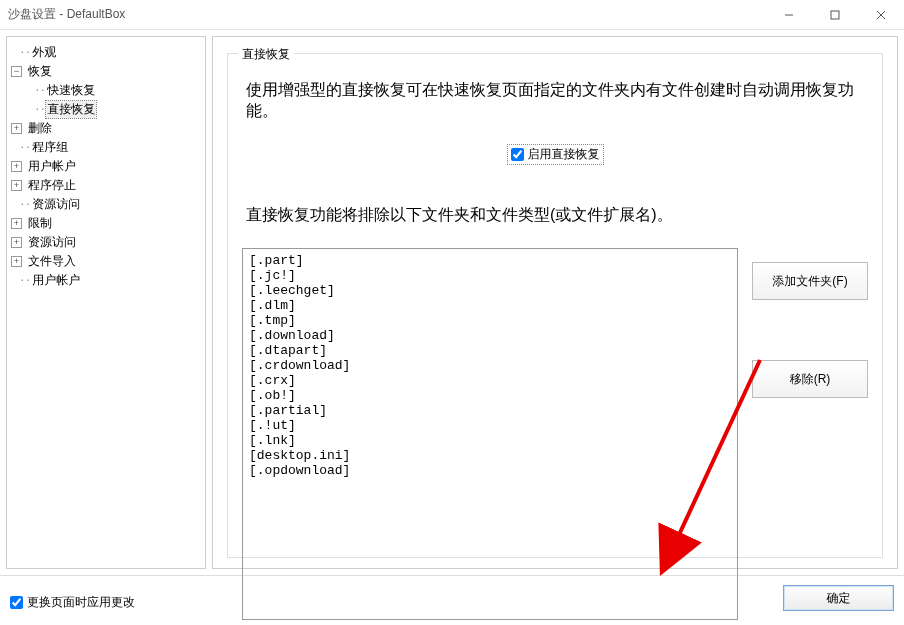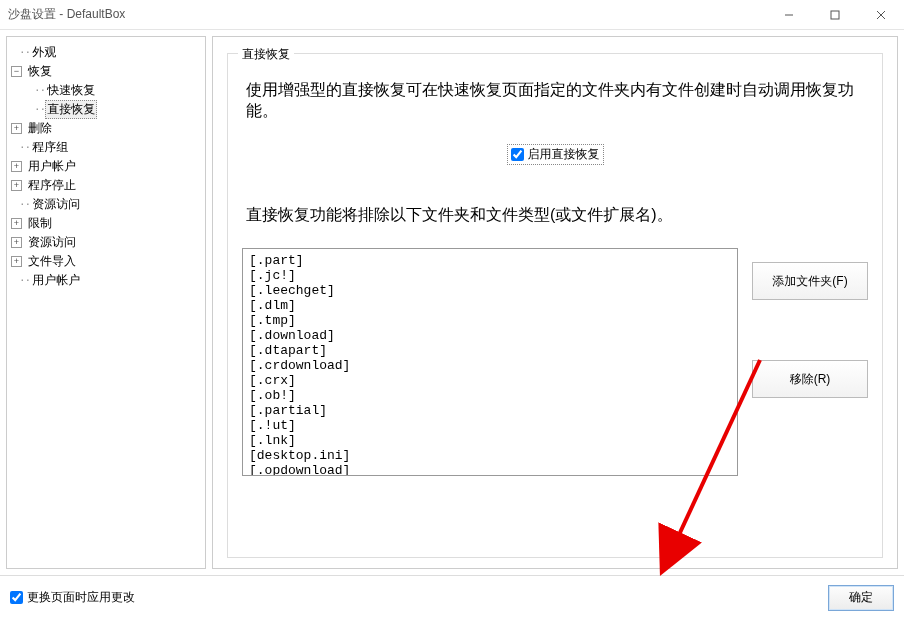--- a/index.html
+++ b/index.html
@@ -144,21 +144,21 @@
   }
   .checkbox-wrap input { margin: 0; width: 13px; height: 13px; }
 
   .list-area {
     display: flex;
     gap: 14px;
   }
   .listbox {
     flex: 1;
     border: 1px solid #999;
-    height: 228px;
+    height: 372px;
     padding: 4px 6px;
     font-family: "Courier New", monospace;
     font-size: 13px;
     line-height: 15px;
     white-space: pre;
     overflow: hidden;
   }
   .side-buttons {
     width: 116px;
     display: flex;
@@ -177,33 +177,33 @@
     cursor: default;
     padding: 0 4px;
     text-align: center;
   }
 
   
   .bottombar {
     height: 44px;
     border-top: 1px solid #ddd;
     display: flex;
-    align-items: center;
+    align-items: flex-end;
     padding: 8px 10px;
     gap: 8px;
   }
   .bottombar .spacer { flex: 1; }
   .bottombar .check {
     display: flex;
     align-items: center;
     gap: 4px;
   }
   .bottombar .check input { margin:0; width:13px; height:13px; }
   .dlg-btn {
-    width: 66px;
+    width: 111px;
     height: 26px;
     border: 1px solid #bbb;
     background: linear-gradient(#fdfdfd,#ececec);
     display: flex;
     align-items: center;
     justify-content: center;
     font-size: 12px;
     cursor: default;
   }
   .dlg-btn.primary {

